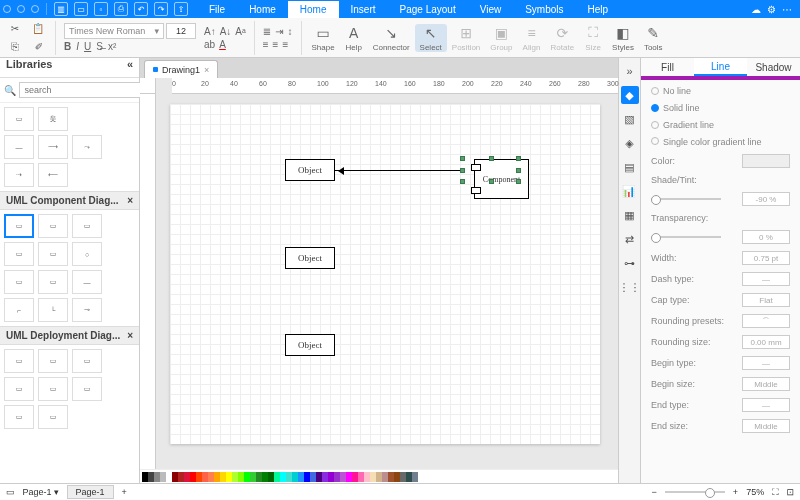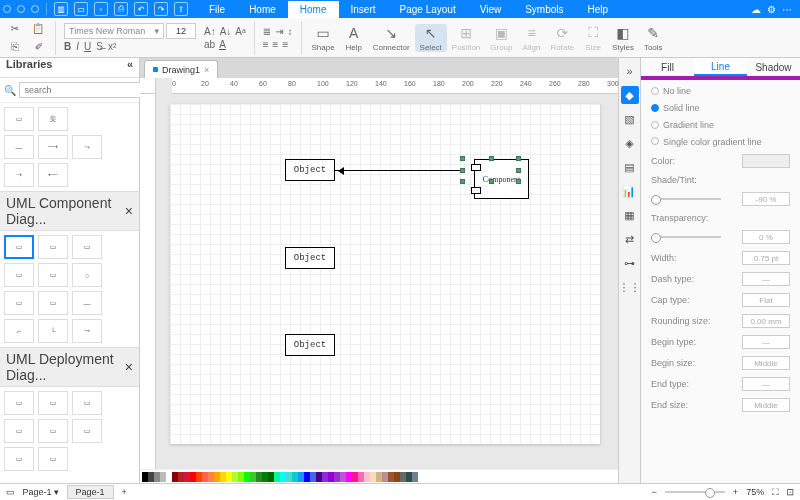--- a/index.html
+++ b/index.html
@@ -23,32 +23,32 @@
 .rib-tool.dis{color:#bbb}
 .rib-divider{width:1px;height:34px;background:#ddd;margin:0 3px}
 .main{display:flex;height:425px}
 .libs{width:140px;background:#fff;border-right:1px solid #ccc;display:flex;flex-direction:column}
 .libs-hdr{height:20px;border-bottom:1px solid #ddd;display:flex;align-items:flex-start;padding:0 6px;font-size:11px;color:#444;font-weight:bold;justify-content:space-between}
 .search-row{display:flex;align-items:center;padding:4px;gap:3px;border-bottom:1px solid #eee}
 .search-in{flex:1;height:16px;border:1px solid #ccc;font-size:9px;padding:0 4px;color:#999}
 .shapes-grid{display:flex;flex-wrap:wrap;padding:4px;gap:4px}
 .shape-cell{width:30px;height:24px;border:1px solid #ddd;display:flex;align-items:center;justify-content:center;font-size:7px;color:#666;background:#fff}
 .shape-cell.sel{border:2px solid #0a84ff}
-.lib-section{padding:3px 6px;background:#eee;font-size:14px;display:flex;justify-content:space-between;align-items:center;color:#444;border-top:1px solid #ddd;border-bottom:1px solid #ddd;font-weight:normal}
+.lib-section{padding:3px 6px;background:#eee;font-size:10px;display:flex;justify-content:space-between;align-items:center;color:#444;border-top:1px solid #ddd;border-bottom:1px solid #ddd;font-weight:bold}
 .canvas-area{flex:1;background:#e8e8e8;display:flex;flex-direction:column;position:relative}
 .tabs{height:20px;background:#d8d8d8;display:flex;align-items:flex-end;padding-left:4px}
 .tab{height:18px;background:#fff;border:1px solid #bbb;border-bottom:none;padding:0 8px;display:flex;align-items:center;gap:4px;font-size:9px;border-radius:3px 3px 0 0}
 .tab .dot{width:5px;height:5px;background:#0a84ff;border-radius:1px}
 .hruler{height:16px;background:#fff;border-bottom:1px solid #ccc;position:relative;font-size:7px;color:#666;margin-left:16px}
 .hruler span{position:absolute;top:2px}
 .canvas-wrap{flex:1;display:flex;overflow:hidden}
 .vruler{width:16px;background:#fff;border-right:1px solid #ccc}
 .canvas{flex:1;background:#e8e8e8;position:relative;overflow:hidden}
 .page{position:absolute;left:14px;top:10px;width:430px;height:340px;background:#fff;box-shadow:0 1px 3px rgba(0,0,0,.2);background-image:linear-gradient(#eee 1px,transparent 1px),linear-gradient(90deg,#eee 1px,transparent 1px);background-size:10px 10px}
-.obj{position:absolute;border:1px solid #000;background:#fff;display:flex;align-items:center;justify-content:center;font-size:9px;font-family:Liberation Mono, monospace}
+.obj{position:absolute;border:1px solid #000;background:#fff;display:flex;align-items:center;justify-content:center;font-size:9px;font-family:Liberation Serif, serif}
 .comp{position:absolute;border:1px solid #000;background:#fff;font-size:8px;font-family:'Times New Roman',serif;display:flex;align-items:center;justify-content:center}
 .comp::before,.comp::after{content:'';position:absolute;left:-4px;width:8px;height:5px;background:#fff;border:1px solid #000}
 .comp::before{top:4px}.comp::after{bottom:4px}
 .handle{position:absolute;width:5px;height:5px;background:#5a9e6f;border:1px solid #377a4c}
 .arrow{position:absolute;height:1px;background:#000}
 .arrow::before{content:'';position:absolute;left:-1px;top:-3px;border:4px solid transparent;border-right:6px solid #000}
 .rtools{width:22px;background:#f4f4f4;border-left:1px solid #ccc;display:flex;flex-direction:column;align-items:center;padding-top:4px;gap:6px}
 .rtool{width:18px;height:18px;display:flex;align-items:center;justify-content:center;font-size:11px;color:#555;border-radius:2px}
 .rtool.sel{background:#0a84ff;color:#fff}
 .props{width:160px;background:#fafafa;border-left:1px solid #ccc;display:flex;flex-direction:column;font-size:9px;color:#888}
@@ -425,20 +425,24 @@
         </div>
       <div class="prop-row">
           <span>Dash type:</span>
           <span class="prop-input">—</span>
         </div>
       <div class="prop-row">
           <span>Cap type:</span>
           <span class="prop-input">Flat</span>
         </div>
       <div class="prop-row">
+          <span>Rounding presets:</span>
+          <span class="prop-input">⌒</span>
+        </div>
+      <div class="prop-row">
           <span>Rounding size:</span>
           <span class="prop-input">0.00 mm</span>
         </div>
       <div class="prop-row">
           <span>Begin type:</span>
           <span class="prop-input">—</span>
         </div>
       <div class="prop-row">
           <span>Begin size:</span>
           <span class="prop-input">Middle</span>

